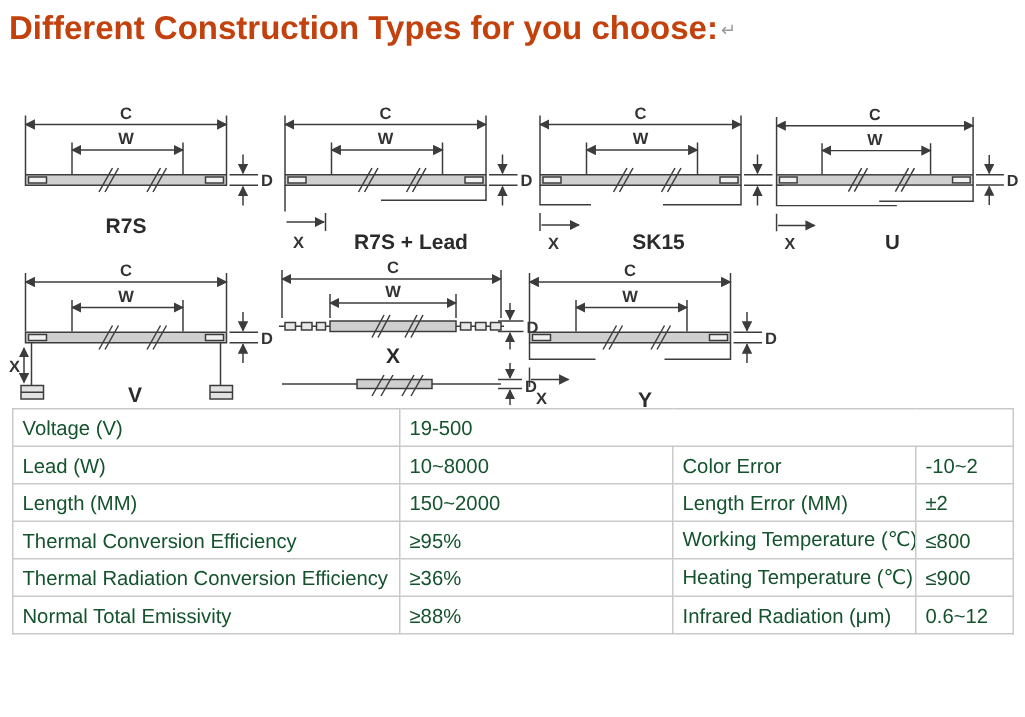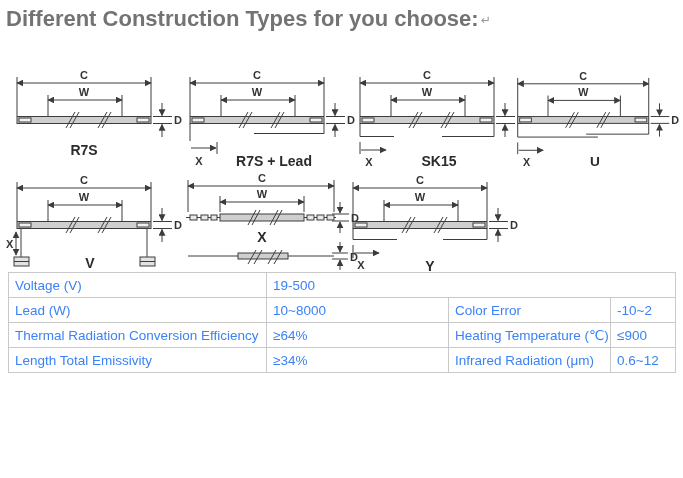--- a/index.html
+++ b/index.html
@@ -1,29 +1,29 @@
 <!DOCTYPE html>
 <html><head>
 <meta charset="utf-8">
 <style>
   html,body{margin:0;padding:0;background:#ffffff;}
   body{width:683px;height:478px;font-family:"Liberation Sans","DejaVu Sans",sans-serif;color:#444;overflow:hidden;position:relative;}
   .header{padding:6px 0 0 6px;height:36px;}
-  .page-title{display:inline;color:#737373;font-size:22px;font-weight:bold;letter-spacing:0px;}
+  .page-title{display:inline;color:#c2410c;font-size:22px;font-weight:bold;letter-spacing:0px;}
   .title-mark{display:inline;color:#999;font-size:12px;margin-left:2px;vertical-align:2px;}
   .diagram-panel{position:absolute;left:0;top:42px;width:683px;height:230px;}
   .dia{position:absolute;}
   .dia line,.dia path,.dia rect,.dia polyline{stroke:#3c3c3c;stroke-width:1;fill:none;}
   .dia .tube{fill:#cfcfcf;}
   .dia .cap{fill:#f1f1f1;}
   .dia .bead{fill:#e8e8e8;}
   .dia .term{fill:#e2e2e2;}
   .dia text{font-family:"Liberation Sans","DejaVu Sans",sans-serif;font-size:11px;font-weight:bold;fill:#333;stroke:none;}
   .dia text.dlabel{font-size:14px;fill:#2b2b2b;}
-  table.spec{position:absolute;left:8px;top:272px;width:667px;border-collapse:collapse;table-layout:fixed;font-size:13.5px;color:#3b82f6;}
+  table.spec{position:absolute;left:8px;top:272px;width:667px;border-collapse:collapse;table-layout:fixed;font-size:13.5px;color:#14532d;}
   table.spec td{border:1px solid #c9c9c9;padding:2px 6px;height:20px;overflow:hidden;white-space:nowrap;font-weight:normal;}
 </style>
 </head>
 <body>
 
 <div class="header">
   <span class="page-title">Different Construction Types for you choose:</span><span class="title-mark">↵</span>
 </div>
 
 <div class="diagram-panel">
@@ -263,25 +263,37 @@
       <td>Voltage (V)</td>
       <td colspan="3">19-500</td>
     </tr>
     <tr>
       <td>Lead (W)</td>
       <td>10~8000</td>
       <td>Color Error</td>
       <td>-10~2</td>
     </tr>
     <tr>
+      <td>Length (MM)</td>
+      <td>150~2000</td>
+      <td>Length Error (MM)</td>
+      <td>±2</td>
+    </tr>
+    <tr>
+      <td>Thermal Conversion Efficiency</td>
+      <td>≥95%</td>
+      <td>Working Temperature (℃)</td>
+      <td>≤800</td>
+    </tr>
+    <tr>
       <td>Thermal Radiation Conversion Efficiency</td>
-      <td>≥64%</td>
+      <td>≥36%</td>
       <td>Heating Temperature (℃)</td>
       <td>≤900</td>
     </tr>
     <tr>
-      <td>Length Total Emissivity</td>
-      <td>≥34%</td>
+      <td>Normal Total Emissivity</td>
+      <td>≥88%</td>
       <td>Infrared Radiation (μm)</td>
       <td>0.6~12</td>
     </tr>
   </tbody>
 </table>
 
 </body></html>

